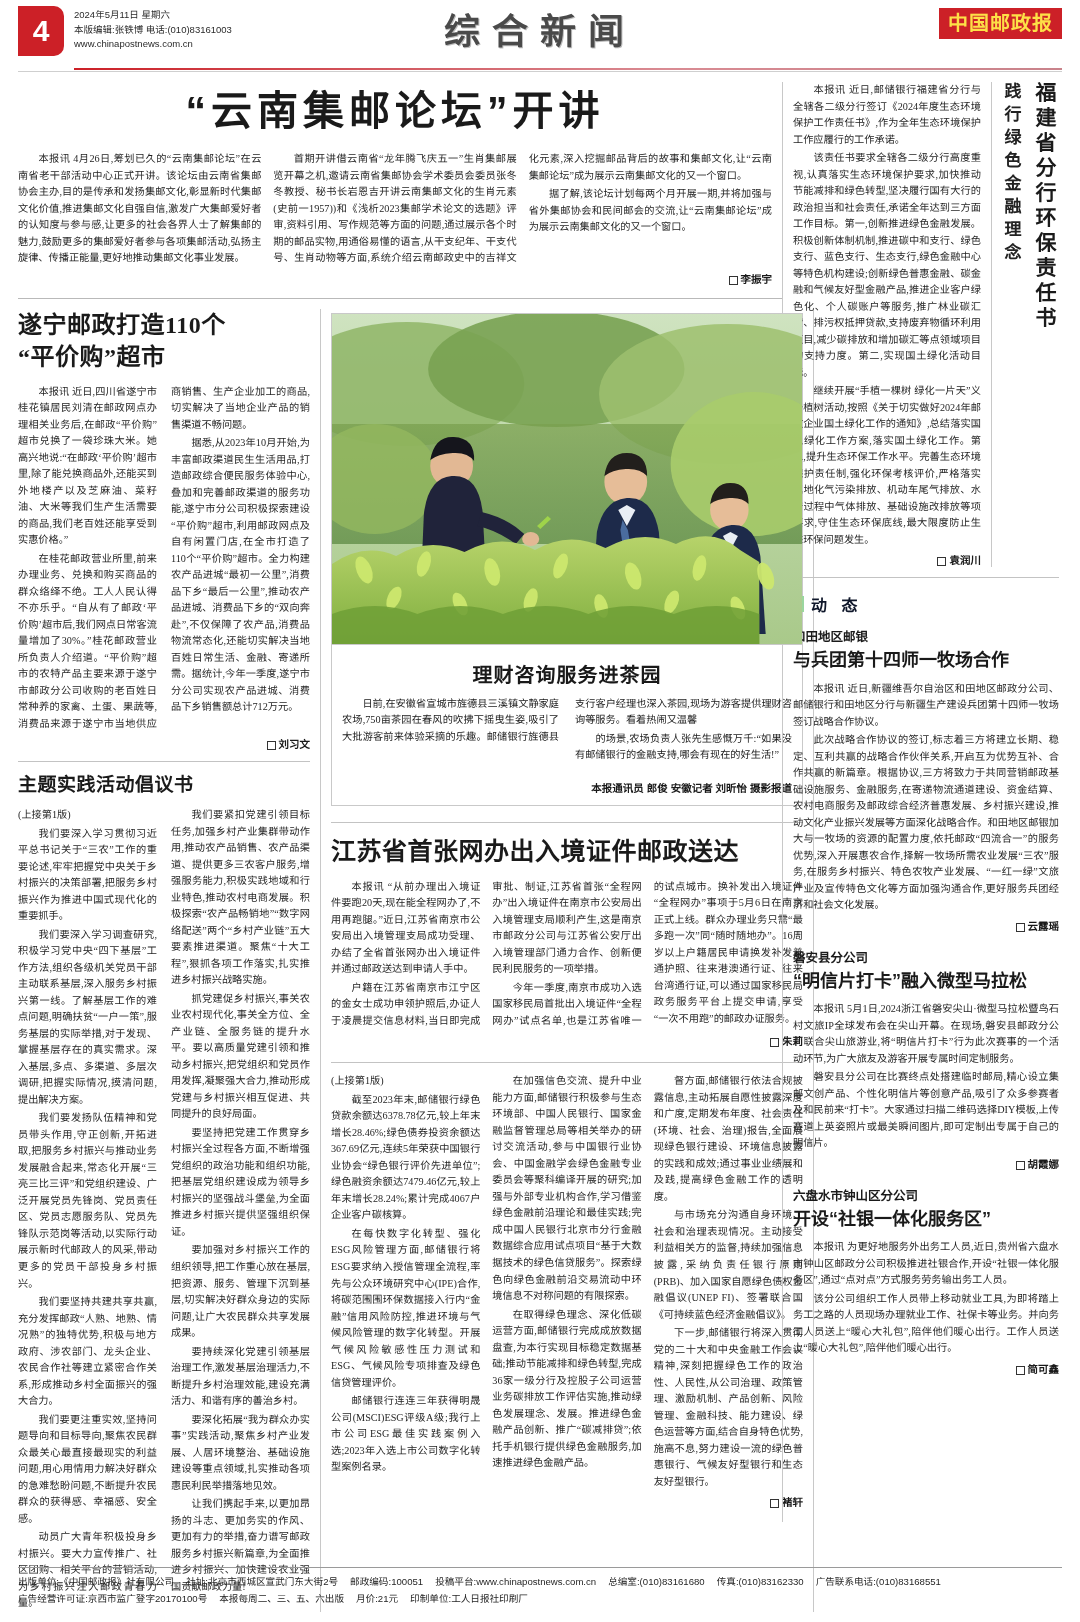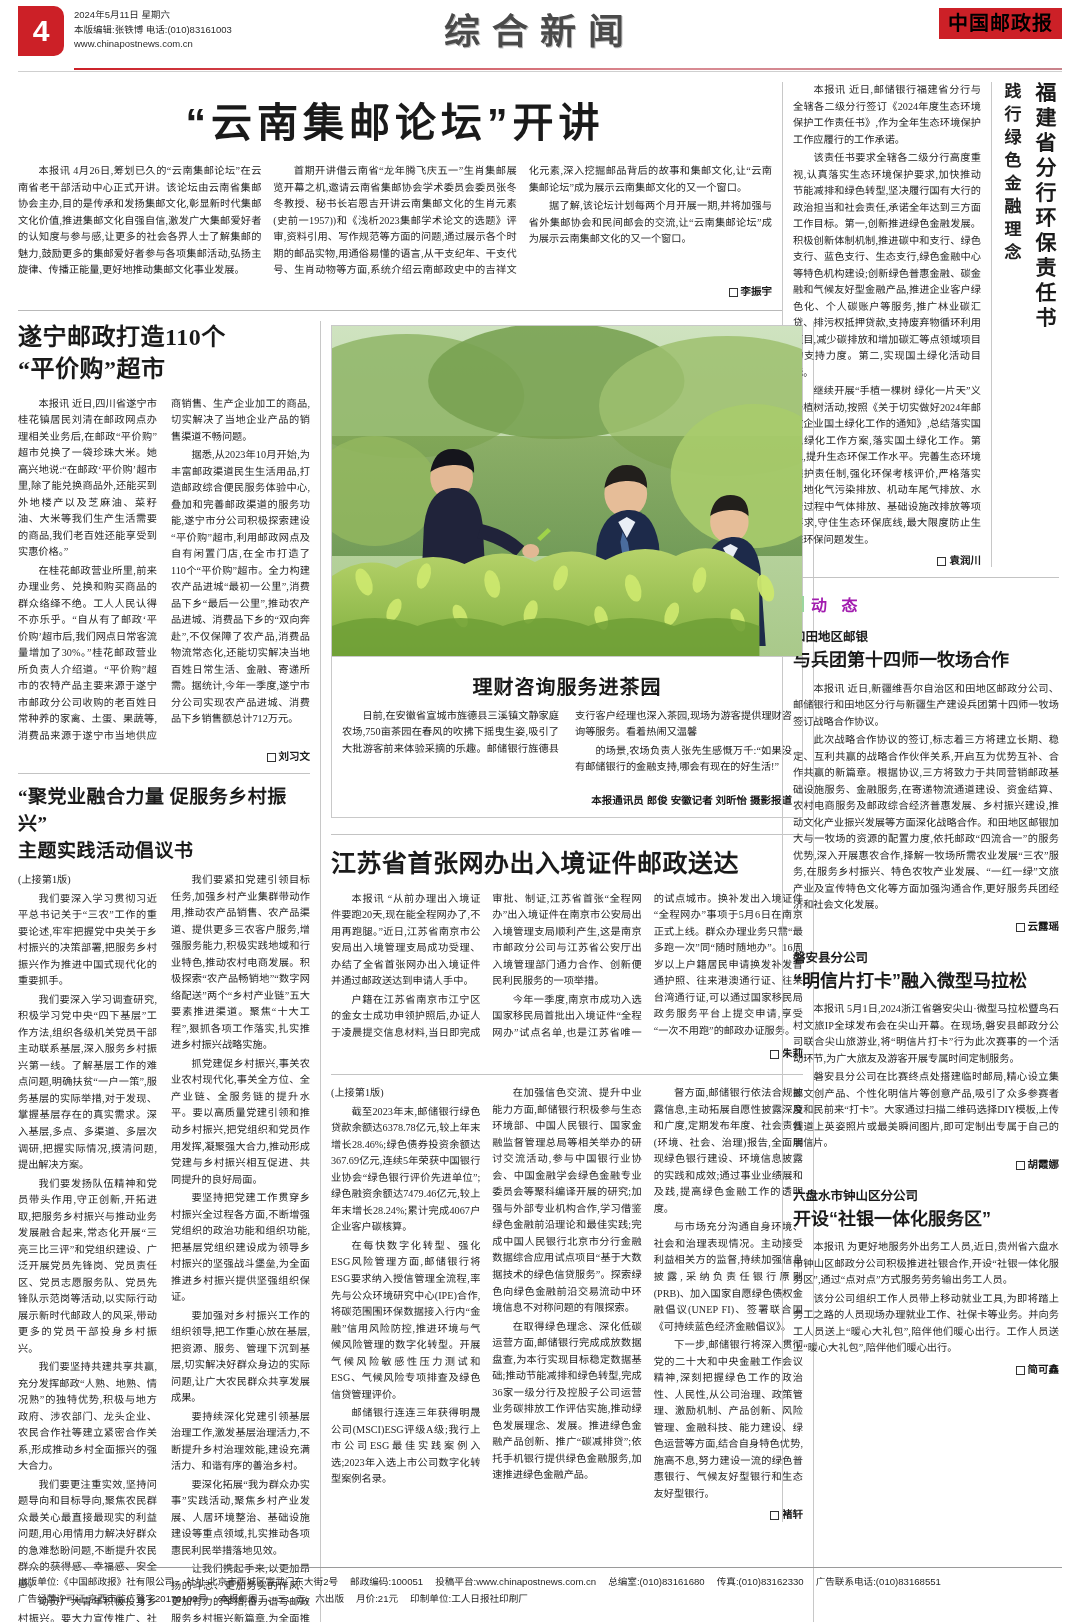--- a/index.html
+++ b/index.html
@@ -25,38 +25,38 @@
   .mast-meta{font-family:"Liberation Sans","DejaVu Sans",sans-serif;font-size:9.5px;line-height:1.55;color:#2b2b2b;padding-top:2px;}
   .mast-title{
     position:absolute;left:0;right:0;top:2px;text-align:center;
     font-family:"Liberation Serif","DejaVu Serif",serif;
     font-size:36px;font-weight:700;letter-spacing:12px;color:#4a4a4a;
     text-shadow:1px 1px 0 #bdbdbd;
     pointer-events:none;
   }
   .mast-logo{
     position:absolute;right:0;top:8px;
-    background:#cc2027;color:#000000;border:2px solid #cc2027;
+    background:#cc2027;color:#fde047;border:2px solid #cc2027;
     font-family:"Liberation Sans","DejaVu Sans",sans-serif;
     font-size:20px;font-weight:700;letter-spacing:1px;
     padding:3px 7px 4px;line-height:1;
   }
   .mast-rule{height:2px;background:linear-gradient(to right,#cc2027,#d98b93 60%,#c9838b);margin:0 0 0 56px;}
   .mast-rule2{height:1px;background:#cfcfcf;margin:1px 0 0 0;}
 
   
   .body-grid{display:flex;margin-top:10px;height:1440px;}
   .col-left{width:292px;flex:none;}
   .col-mid{width:472px;flex:none;margin:0 10px;padding:0 10px;border-left:1px solid #c8c8c8;border-right:1px solid #c8c8c8;}
   .col-right{width:266px;flex:none;}
 
   
   .hl-main{
     text-align:center;font-size:41px;font-weight:700;letter-spacing:5px;
-    color:#1a1a1a;line-height:1.25;margin:16px 0 14px;
+    color:#1a1a1a;line-height:1.25;margin:4px 0 14px;
     font-family:"Liberation Sans","DejaVu Sans",sans-serif;
   }
   .hl-2{
     font-size:24px;font-weight:700;line-height:1.35;letter-spacing:.5px;
     margin:0 0 10px;font-family:"Liberation Serif","DejaVu Serif",serif;
   }
   .hl-3{
     font-size:19px;font-weight:700;line-height:1.4;letter-spacing:.5px;margin:0 0 8px;
     font-family:"Liberation Serif","DejaVu Serif",serif;
   }
@@ -102,21 +102,21 @@
     margin-left:6px;height:300px;
   }
   .vtitle.sub{font-size:17px;letter-spacing:6px;color:#222;}
   .vert-text{flex:1;border-right:1px solid #c8c8c8;padding-right:10px;}
 
   
   .secmark{display:flex;align-items:center;margin:14px 0 10px;}
   .secmark .bar{width:5px;height:16px;background:#3fae4a;margin-right:3px;}
   .secmark .bar2{width:3px;height:16px;background:#9bd69f;margin-right:7px;}
   .secmark .lbl{
-    font-size:16px;font-weight:700;letter-spacing:5px;color:#a21caf;
+    font-size:16px;font-weight:700;letter-spacing:5px;color:#0f172a;
     font-family:"Liberation Sans","DejaVu Sans",sans-serif;
   }
 
   .rcol-rule{border-left:1px solid #c8c8c8;padding-left:10px;}
 
   
   .footer{position:absolute;left:18px;right:18px;bottom:14px;}
   .footer .fr{height:1px;background:#9a9a9a;margin-bottom:6px;}
   .footer p{
     font-size:9.6px;line-height:1.75;margin:0;color:#262626;
@@ -172,21 +172,20 @@
               <p class="t">在桂花邮政营业所里,前来办理业务、兑换和购买商品的群众络绎不绝。工人人民认得不亦乐乎。“自从有了邮政‘平价购’超市后,我们网点日常客流量增加了30%。”桂花邮政营业所负责人介绍道。“平价购”超市的农特产品主要来源于遂宁市邮政分公司收购的老百姓日常种养的家禽、土蛋、果蔬等,消费品来源于遂宁市当地供应商销售、生产企业加工的商品,切实解决了当地企业产品的销售渠道不畅问题。</p>
               <p class="t">据悉,从2023年10月开始,为丰富邮政渠道民生生活用品,打造邮政综合便民服务体验中心,叠加和完善邮政渠道的服务功能,遂宁市分公司积极探索建设“平价购”超市,利用邮政网点及自有闲置门店,在全市打造了110个“平价购”超市。全力构建农产品进城“最初一公里”,消费品下乡“最后一公里”,推动农产品进城、消费品下乡的“双向奔赴”,不仅保障了农产品,消费品物流常态化,还能切实解决当地百姓日常生活、金融、寄递所需。据统计,今年一季度,遂宁市分公司实现农产品进城、消费品下乡销售额总计712万元。</p>
             </div>
             <div class="byline"><span class="bx"></span><span>刘习文</span></div>
           </div>
 
           <div class="hr-thin"></div>
 
           <div>
             <div class="hl-3">
-              <div>“聚党业融合力量  促服务乡村振兴”</div>
               <div>主题实践活动倡议书</div>
             </div>
             <div class="cols2">
               <p class="t continued" style="text-indent:0;">(上接第1版)</p>
               <p class="t">我们要深入学习贯彻习近平总书记关于“三农”工作的重要论述,牢牢把握党中央关于乡村振兴的决策部署,把服务乡村振兴作为推进中国式现代化的重要抓手。</p>
               <p class="t">我们要深入学习调查研究,积极学习党中央“四下基层”工作方法,组织各级机关党员干部主动联系基层,深入服务乡村振兴第一线。了解基层工作的难点问题,明确扶贫“一户一策”,服务基层的实际举措,对于发现、掌握基层存在的真实需求。深入基层,多点、多渠道、多层次调研,把握实际情况,摸清问题,提出解决方案。</p>
               <p class="t">我们要发扬队伍精神和党员带头作用,守正创新,开拓进取,把服务乡村振兴与推动业务发展融合起来,常态化开展“三亮三比三评”和党组织建设、广泛开展党员先锋岗、党员责任区、党员志愿服务队、党员先锋队示范岗等活动,以实际行动展示新时代邮政人的风采,带动更多的党员干部投身乡村振兴。</p>
               <p class="t">我们要坚持共建共享共赢,充分发挥邮政“人熟、地熟、情况熟”的独特优势,积极与地方政府、涉农部门、龙头企业、农民合作社等建立紧密合作关系,形成推动乡村全面振兴的强大合力。</p>
               <p class="t">我们要更注重实效,坚持问题导向和目标导向,聚焦农民群众最关心最直接最现实的利益问题,用心用情用力解决好群众的急难愁盼问题,不断提升农民群众的获得感、幸福感、安全感。</p>
               <p class="t">动员广大青年积极投身乡村振兴。要大力宣传推广、社区团购、相关平台的营销活动,为乡村振兴注入邮政青春力量。</p>

